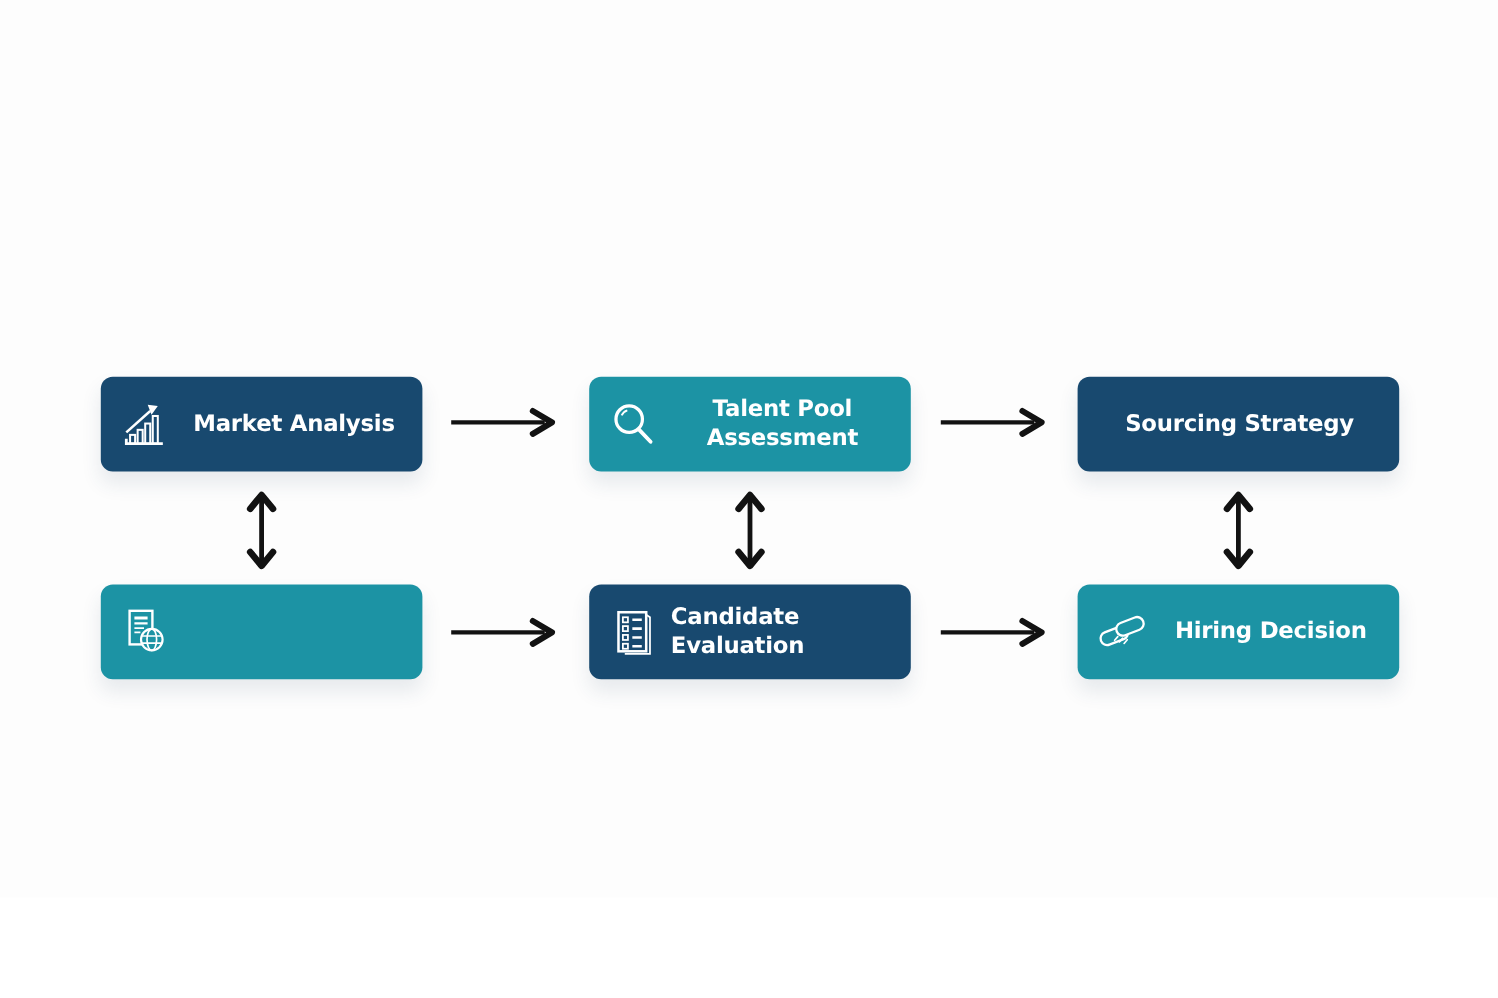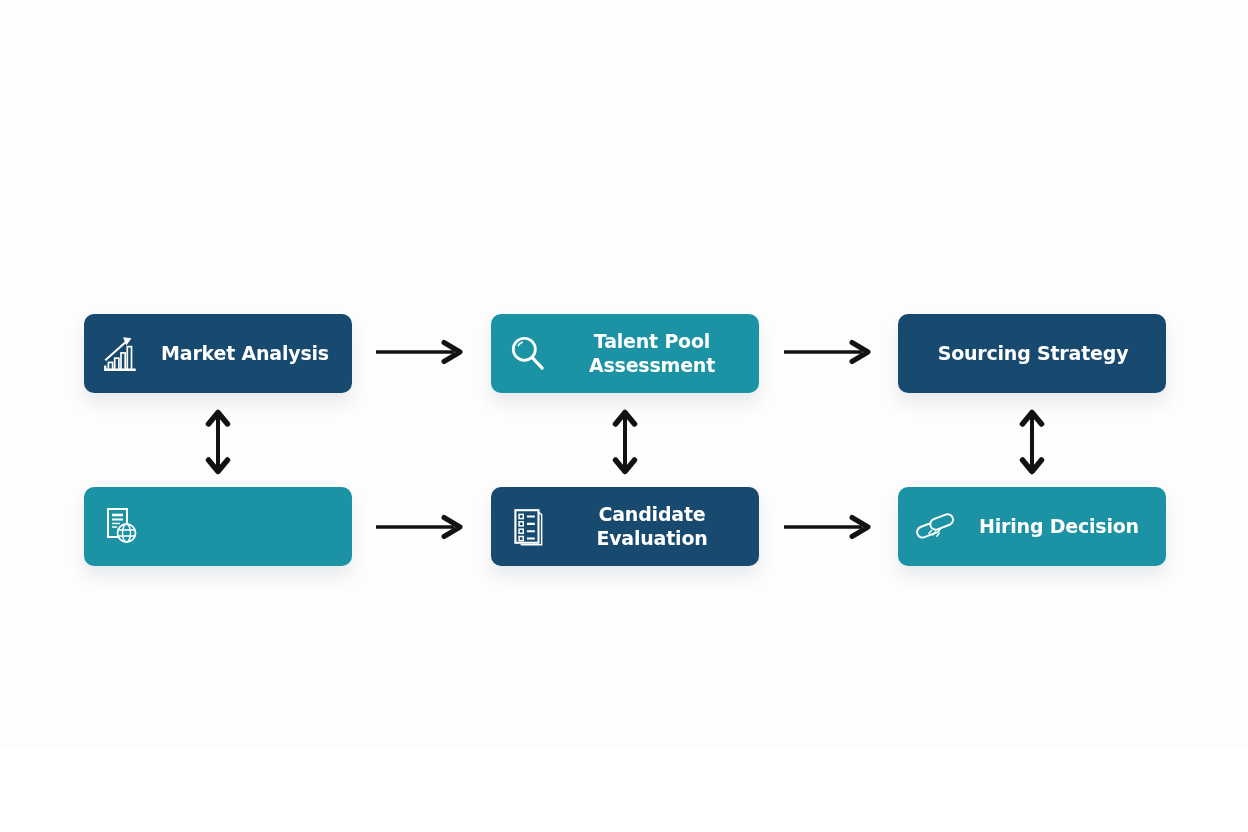--- a/index.html
+++ b/index.html
@@ -47,21 +47,21 @@
   .label {
     flex: 1;
     color: #ffffff;
     font-weight: 700;
     font-size: 19px;
     line-height: 1.22;
     text-align: center;
     letter-spacing: -0.2px;
   }
   .label.oneline { white-space: nowrap; }
-  .label.leftalign { text-align: center; }
+  .label.leftalign { text-align: left; }
   .label.no-icon { text-align: center; }
 
   .arrow { position: absolute; }
   .arrow svg { display: block; }
 </style>
 </head>
 <body>
 
 <div class="canvas">
 

